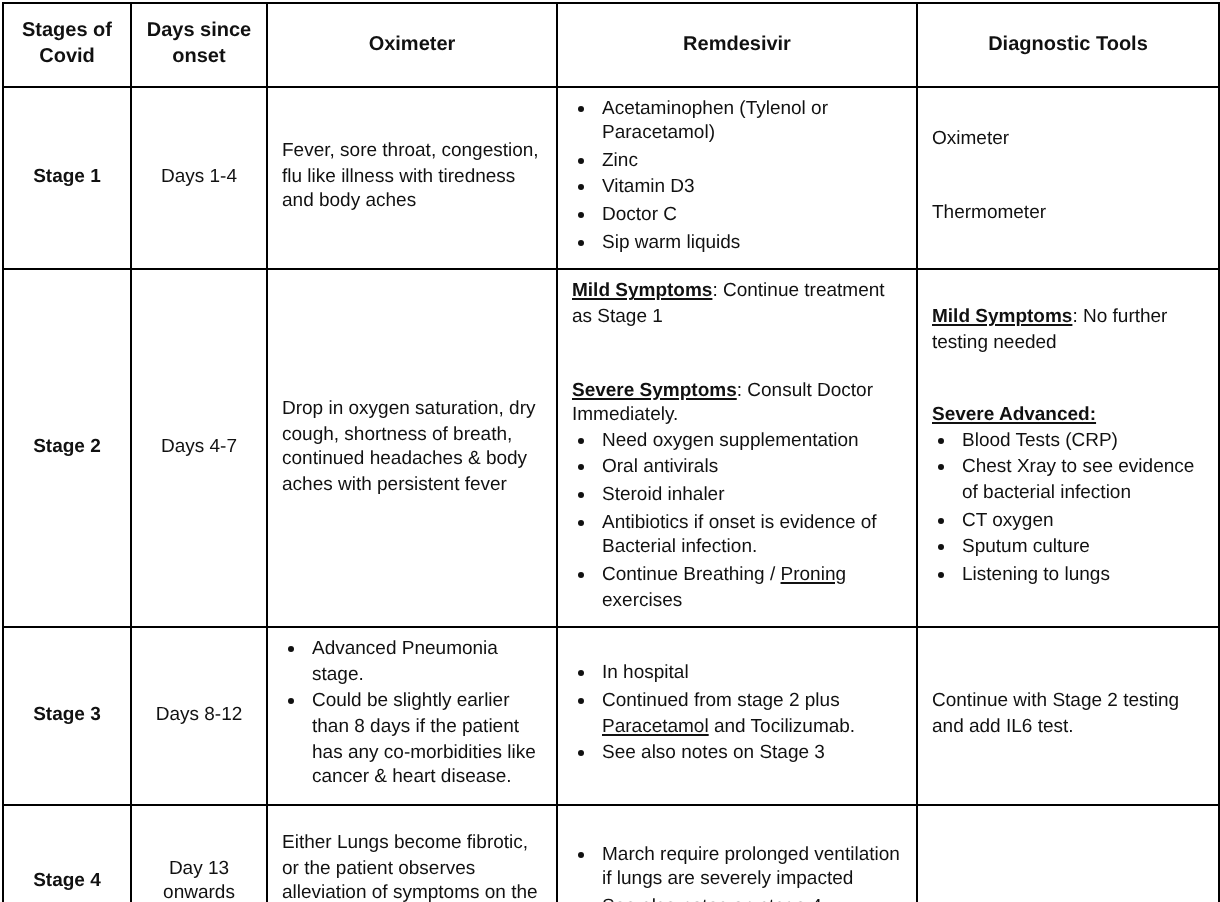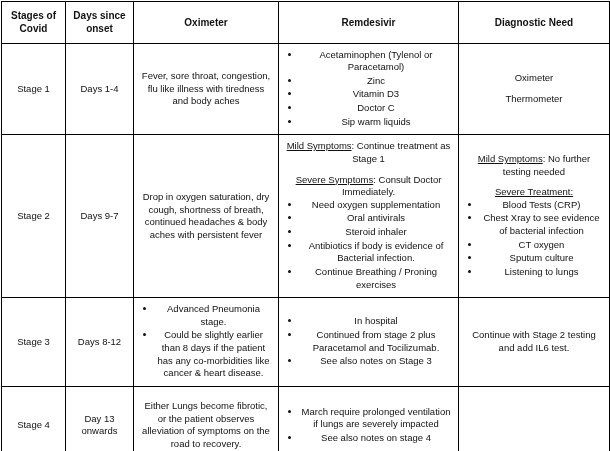--- a/index.html
+++ b/index.html
@@ -20,37 +20,36 @@
     margin: 1px;
     table-layout: fixed;
   }
   table.covid-table th,
   table.covid-table td {
     border: 1px solid #000000;
     vertical-align: middle;
     padding: 5px 7px;
     font-size: 9.5px;
     line-height: 1.33;
-    text-align: center;
   }
   table.covid-table thead th {
     text-align: center;
     font-weight: bold;
     font-size: 10px;
     padding: 7px 4px;
   }
   col.c0 { width: 64px; }
   col.c1 { width: 68px; }
   col.c2 { width: 145px; }
   col.c3 { width: 180px; }
   col.c4 { width: 151px; }
 
   td.stage-cell {
     text-align: center;
-    font-weight: normal;
+    font-weight: bold;
     font-size: 9.5px;
   }
   td.days-cell {
     text-align: center;
     font-size: 9.5px;
   }
   td.sym-cell, td.treat-cell, td.diag-cell {
     text-align: left;
   }
   ul.bullets {
@@ -59,27 +58,28 @@
     list-style-type: disc;
   }
   ul.bullets li {
     margin: 0 0 1px 0;
     padding: 0;
   }
   p.para {
     margin: 0;
   }
   p.para + p.para {
-    margin-top: 8px;
+    margin-top: 24px;
   }
   .lbl-underline {
     text-decoration: underline;
-    font-weight: normal;
+    font-weight: bold;
   }
   .u {
+    text-decoration: underline;
   }
   .row-h1 { height: 62px; }
   .row-h2 { height: 152px; }
   .row-h3 { height: 82px; }
   .row-h4 { height: 78px; }
   .head-row { height: 30px; }
 </style>
 </head>
 <body>
 
@@ -90,21 +90,21 @@
       <col class="c2">
       <col class="c3">
       <col class="c4">
   </colgroup>
   <thead>
     <tr class="head-row">
       <th>Stages of Covid</th>
       <th>Days since onset</th>
       <th>Oximeter</th>
       <th>Remdesivir</th>
-      <th>Diagnostic Need</th>
+      <th>Diagnostic Tools</th>
     </tr>
   </thead>
   <tbody>
 
     <tr class="row-h1">
       <td class="stage-cell">Stage 1</td>
       <td class="days-cell">Days 1-4</td>
       <td class="sym-cell">
         <p class="para">Fever, sore throat, congestion, flu like illness with tiredness and body aches</p>
       </td>
@@ -118,45 +118,45 @@
         </ul>
       </td>
       <td class="diag-cell">
         <p class="para">Oximeter</p>
         <p class="para">Thermometer</p>
       </td>
     </tr>
 
     <tr class="row-h2">
       <td class="stage-cell">Stage 2</td>
-      <td class="days-cell">Days 9-7</td>
+      <td class="days-cell">Days 4-7</td>
       <td class="sym-cell">
         <p class="para">Drop in oxygen saturation, dry cough, shortness of breath, continued headaches &amp; body aches with persistent fever</p>
       </td>
       <td class="treat-cell">
         <p class="para">
           <span class="lbl-underline">Mild Symptoms</span><span>: Continue treatment as Stage 1</span>
         </p>
         <p class="para">
           <span class="lbl-underline">Severe Symptoms</span><span>: Consult Doctor Immediately.</span>
         </p>
         <ul class="bullets">
           <li>Need oxygen supplementation</li>
           <li>Oral antivirals</li>
           <li>Steroid inhaler</li>
-          <li>Antibiotics if body is evidence of Bacterial infection.</li>
+          <li>Antibiotics if onset is evidence of Bacterial infection.</li>
           <li>Continue Breathing / <span class="u">Proning</span> exercises</li>
         </ul>
       </td>
       <td class="diag-cell">
         <p class="para">
           <span class="lbl-underline">Mild Symptoms</span><span>: No further testing needed</span>
         </p>
         <p class="para">
-          <span class="lbl-underline">Severe Treatment:</span>
+          <span class="lbl-underline">Severe Advanced:</span>
         </p>
         <ul class="bullets">
           <li>Blood Tests (CRP)</li>
           <li>Chest Xray to see evidence of bacterial infection</li>
           <li>CT oxygen</li>
           <li>Sputum culture</li>
           <li>Listening to lungs</li>
         </ul>
       </td>
     </tr>

